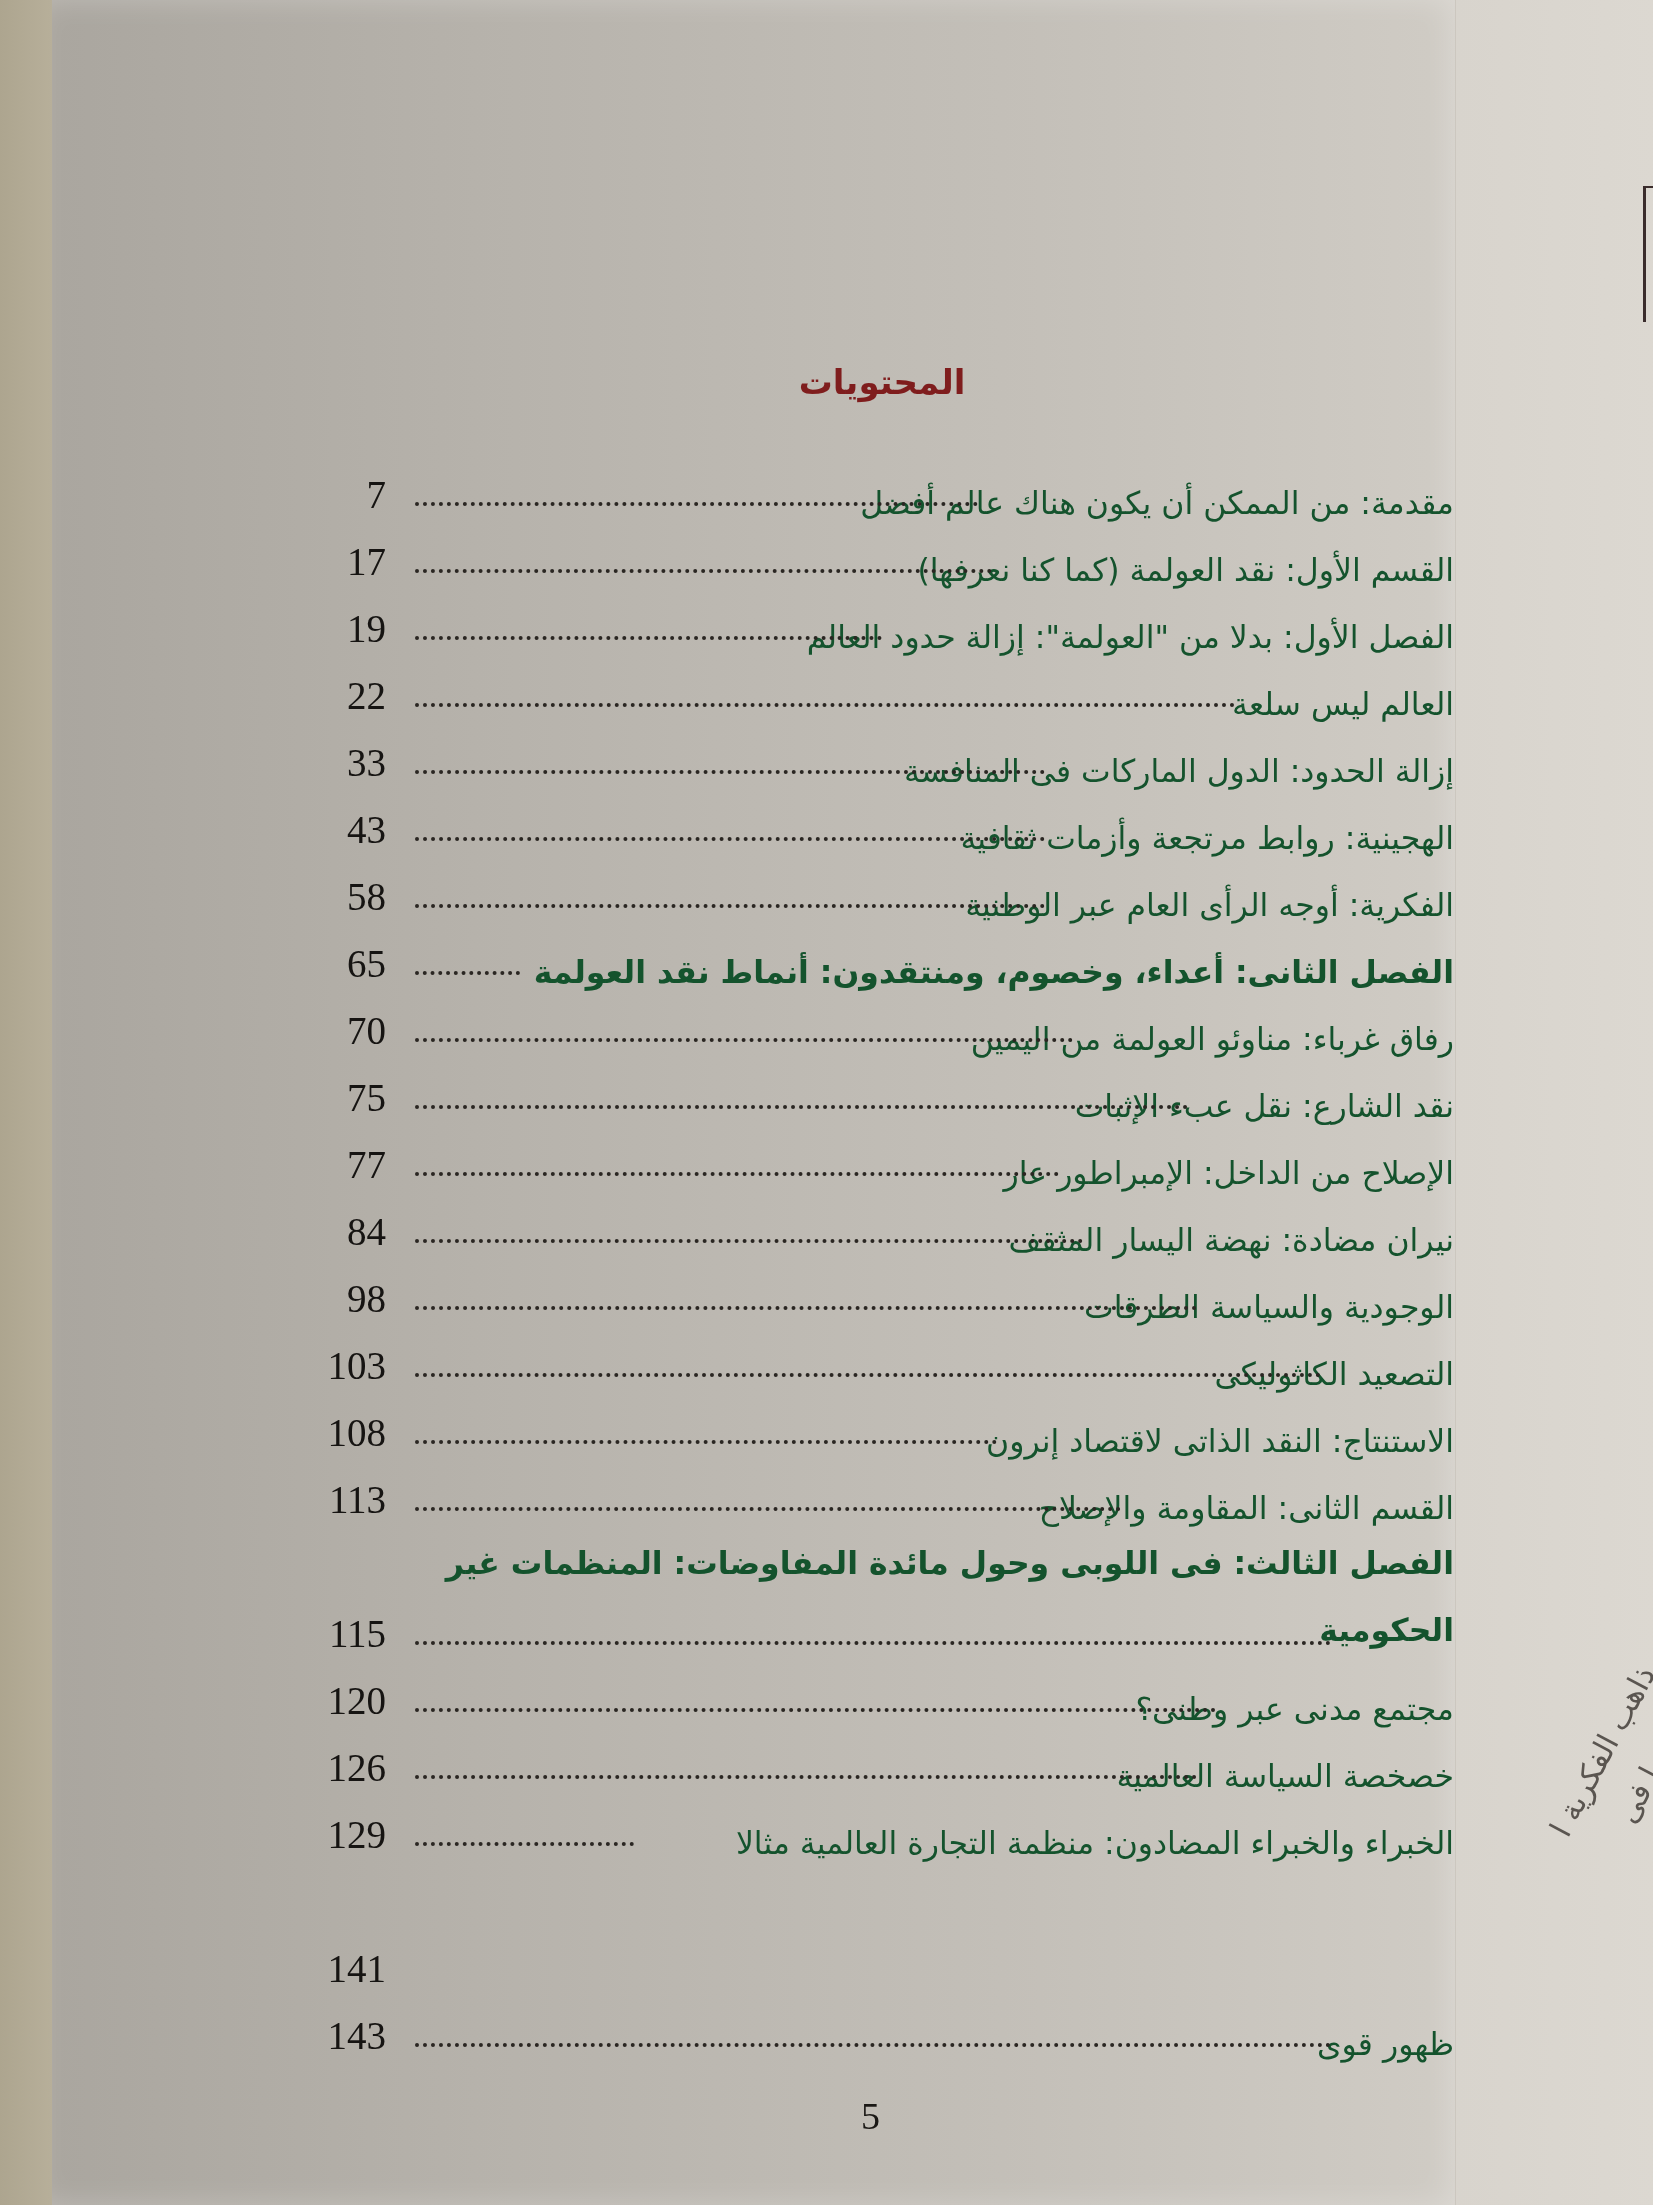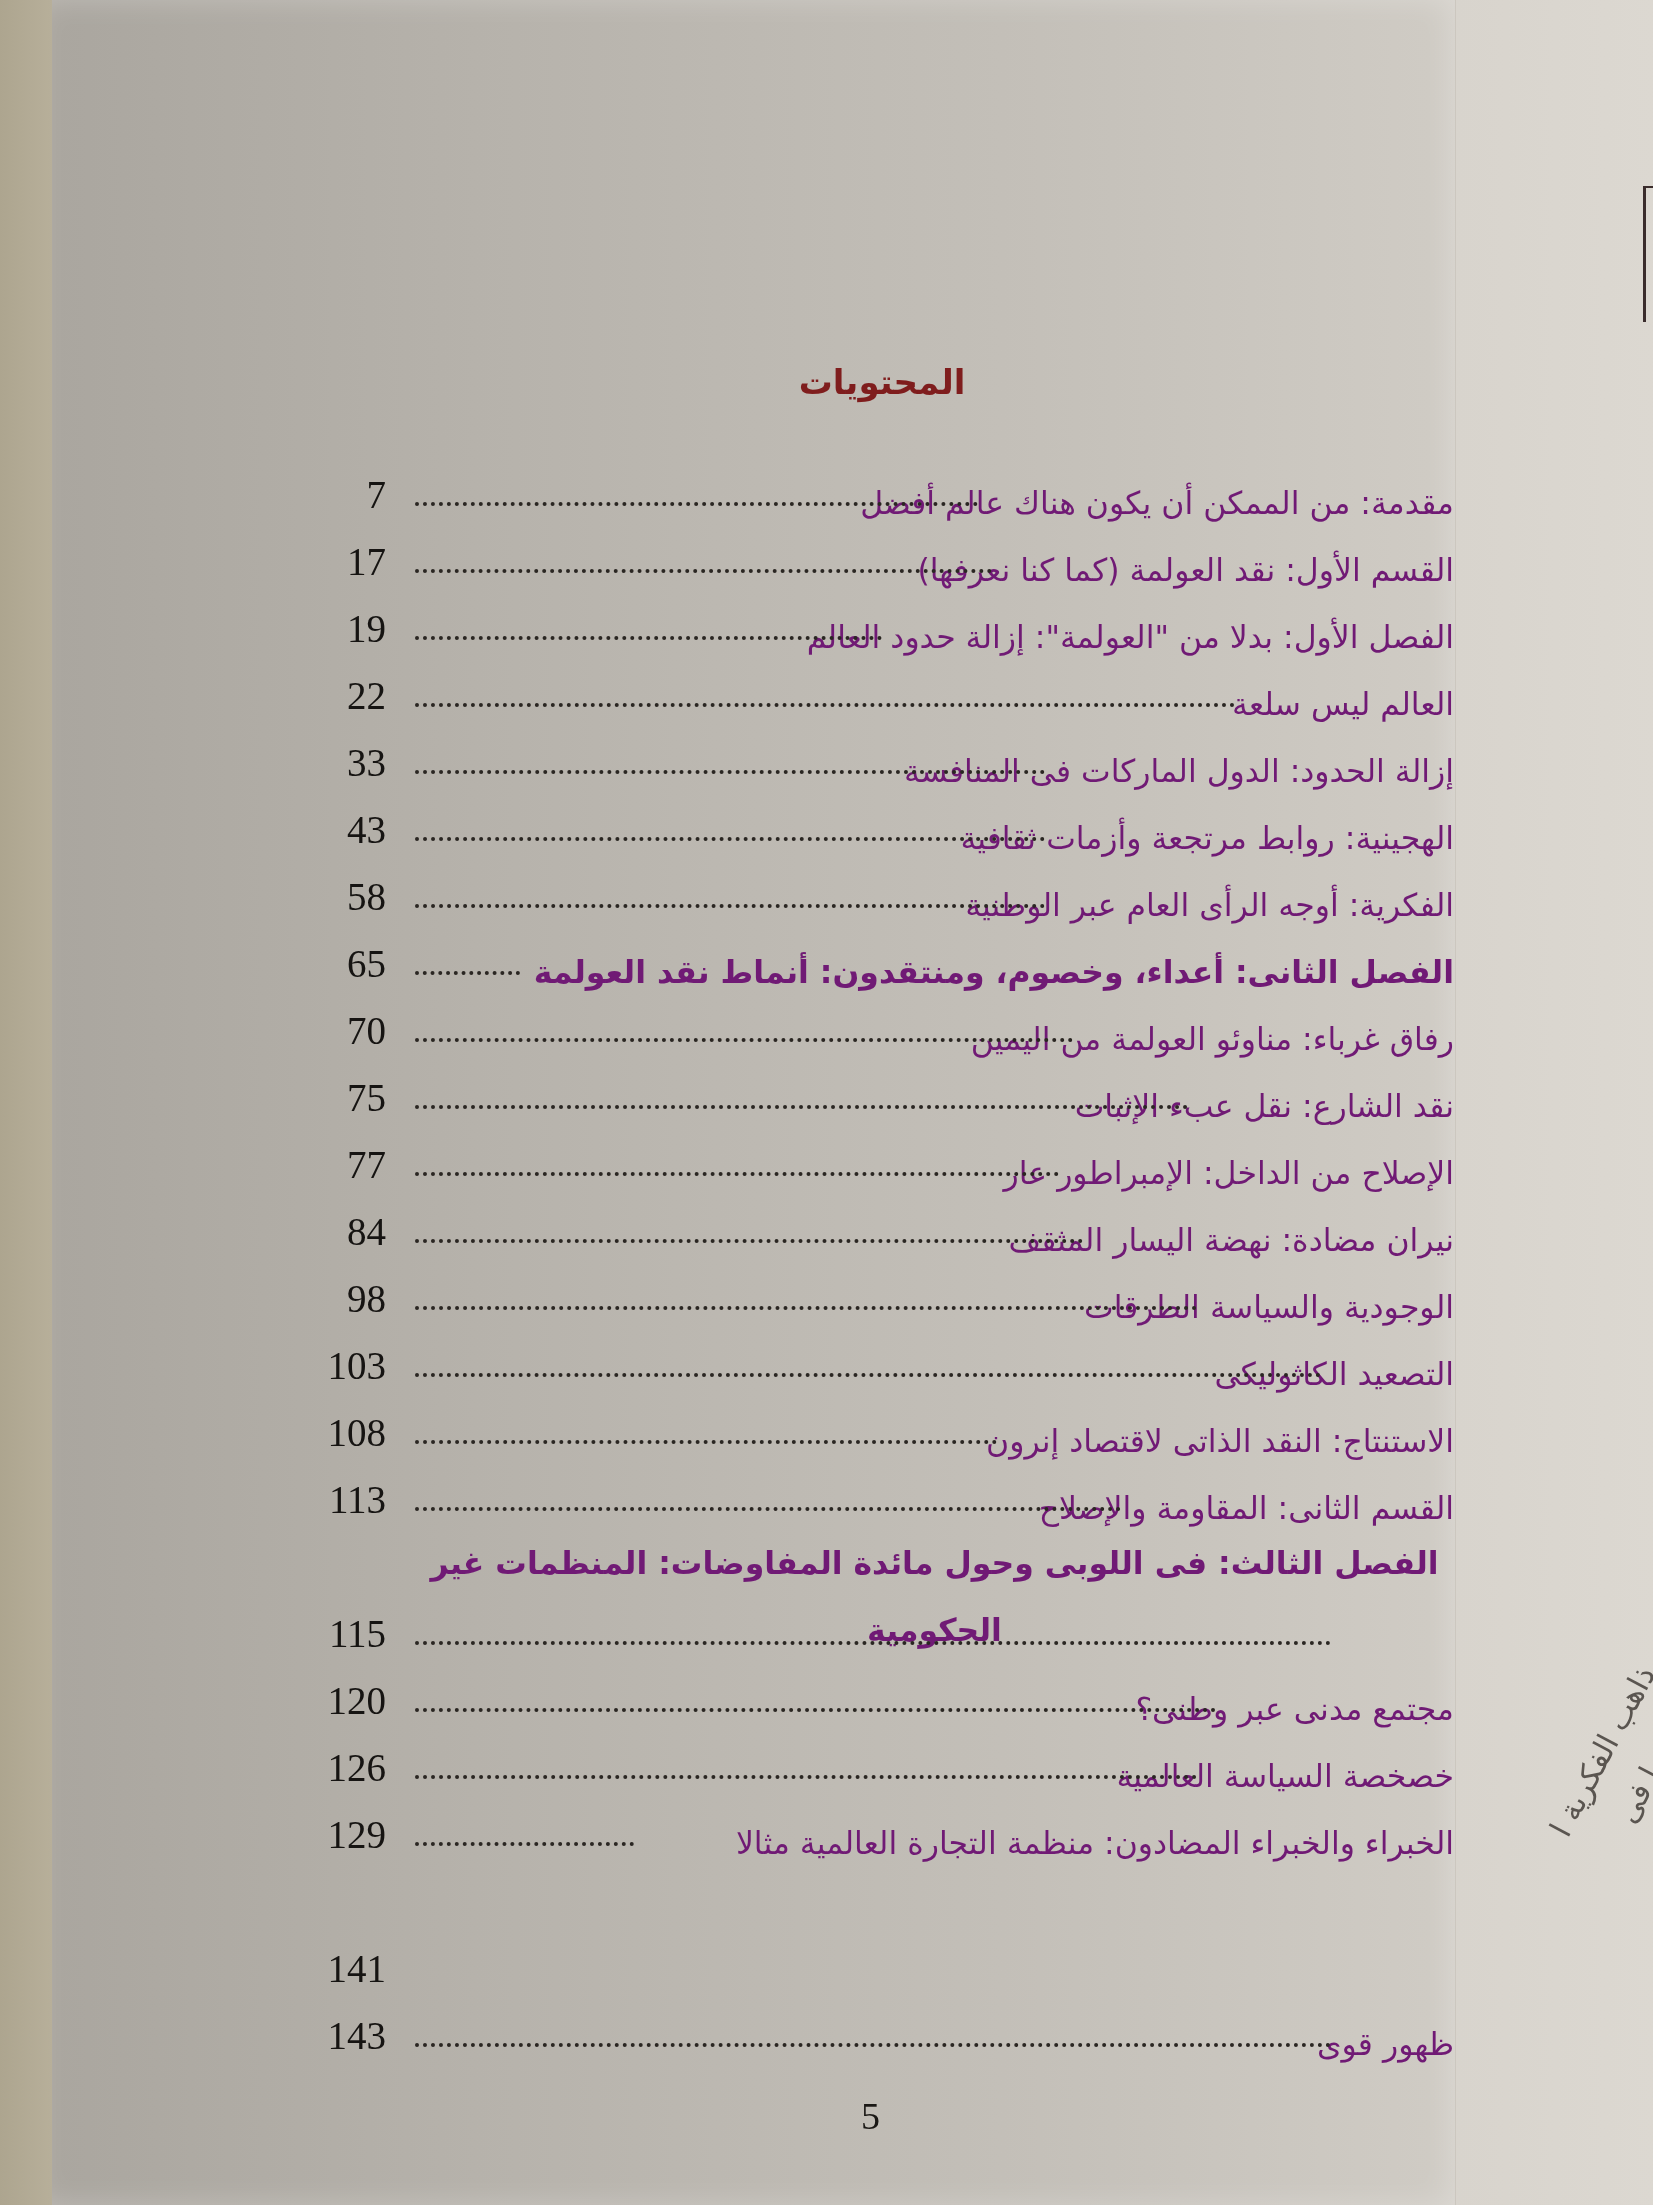--- a/index.html
+++ b/index.html
@@ -107,35 +107,35 @@
       position: relative;
       height: 100%;
       margin-left: 29px;
     }
     .entry .label {
       position: absolute;
       right: 0;
       bottom: 3.8px;
       font-family: "DejaVu Sans", sans-serif;
       font-size: 31.5px;
-      color: #701a75;
+      color: #14532d;
       white-space: nowrap;
       background: transparent;
     }
     .entry.bold .label { font-weight: bold; }
     .entry .leader {
       position: absolute;
       left: 0;
       bottom: 19px;
       height: 0;
       border-bottom: 4.3px dotted #2a2622;
     }
     .entry.wrap .label {
       white-space: normal;
-      text-align: center;
+      text-align: right;
       width: 100%;
       line-height: 67px;
       bottom: auto;
       top: 0;
     }
 
     .page-number {
       position: absolute;
       left: 861px;
       top: 2094px;

